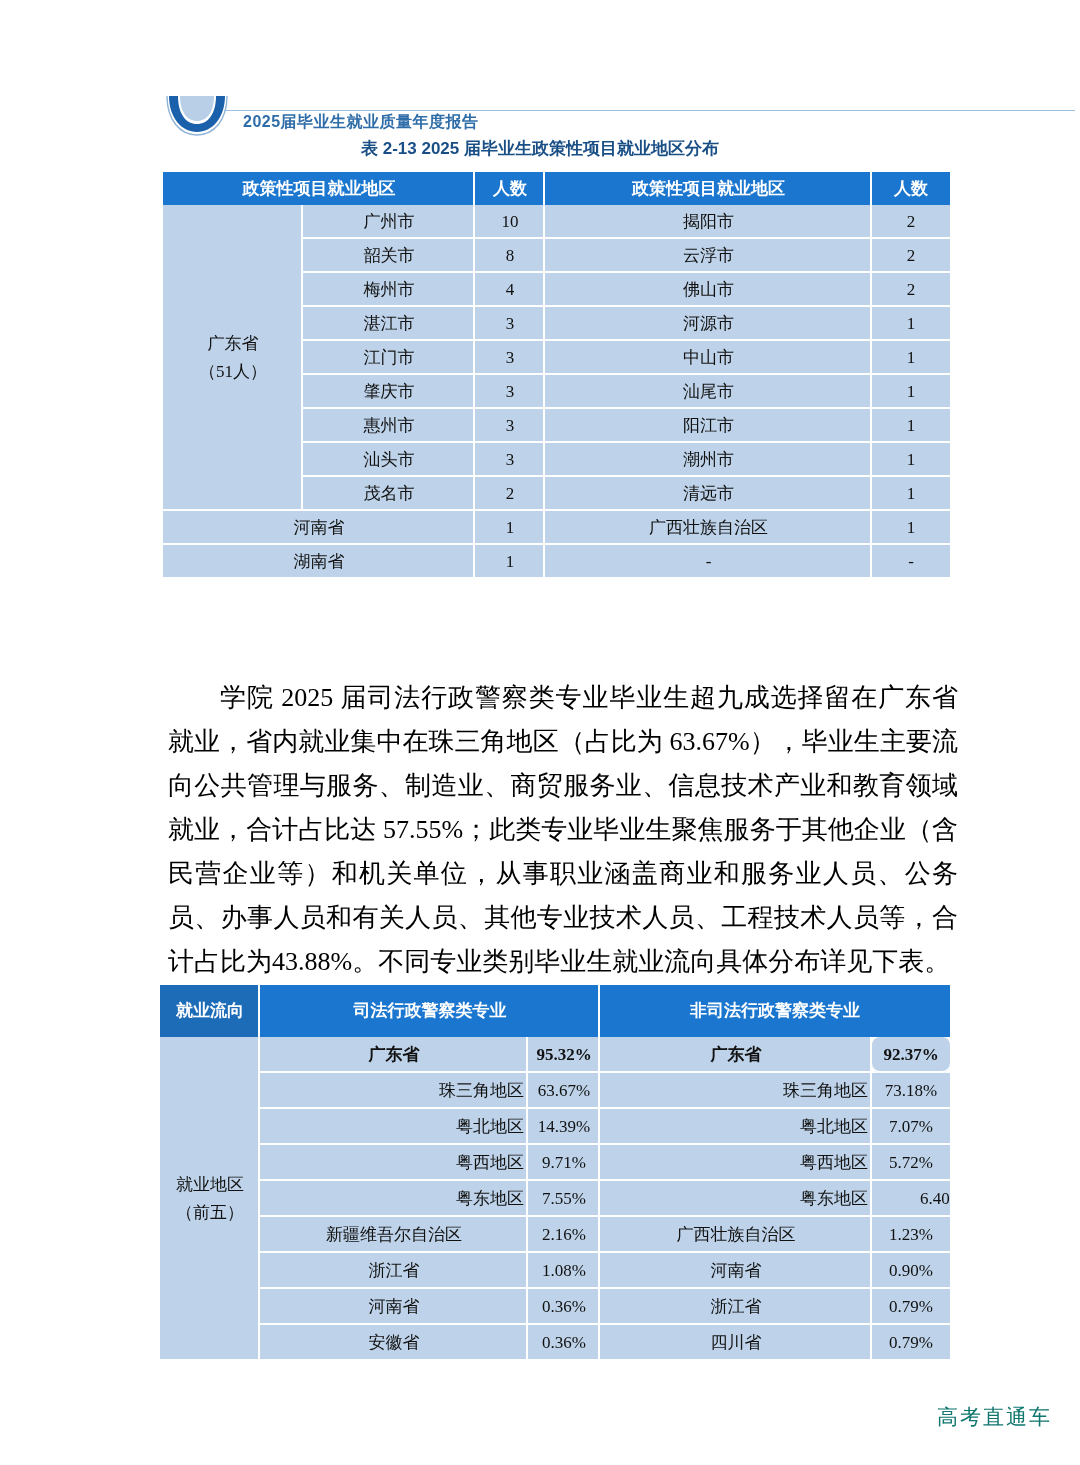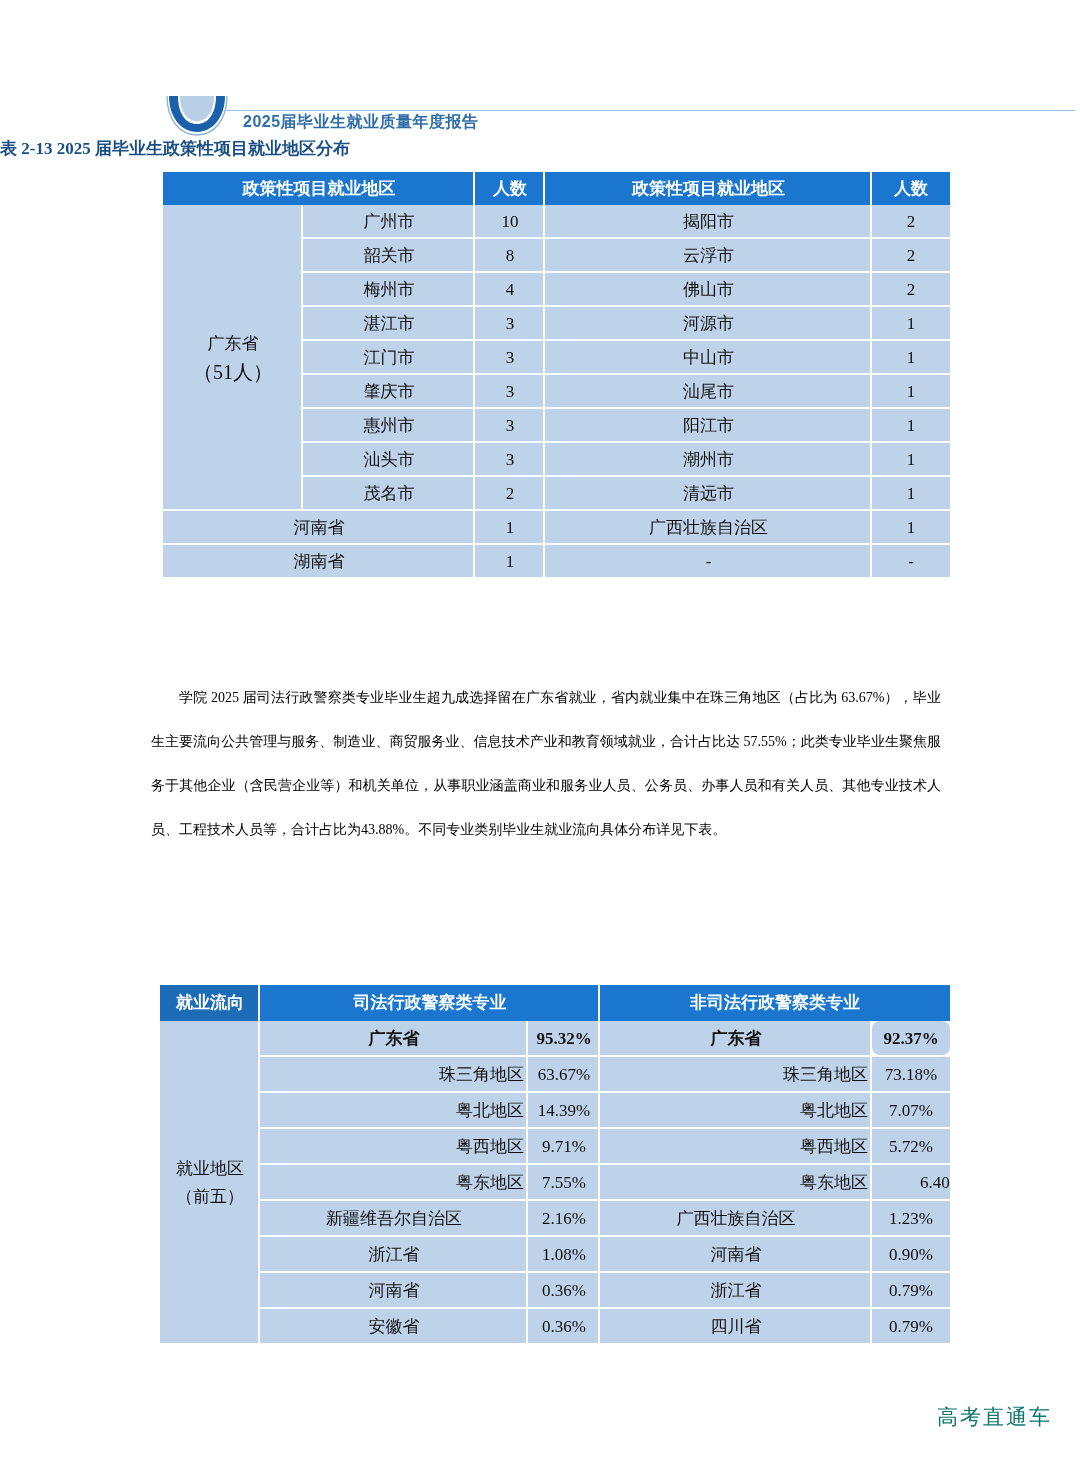--- a/index.html
+++ b/index.html
@@ -26,22 +26,22 @@
   }
   .runhead .htitle{
     position:absolute;left:243px;top:68px;
     font-family:"Liberation Sans","DejaVu Sans",sans-serif;
     font-size:16px;font-weight:700;color:#2e6da8;letter-spacing:.5px;
     white-space:nowrap;
   }
 
   
   .tcap{
-    position:absolute;width:1080px;text-align:left;
-    font-family:Liberation Serif, serif;
+    position:absolute;width:1080px;text-align:center;
+    font-family:Liberation Sans, sans-serif;
     font-size:17px;font-weight:700;color:#1a4f86;
     white-space:nowrap;
   }
   #cap213{top:137px;}
   #cap214{top:950px;}
 
   
   table.doc{
     position:absolute;border-collapse:separate;border-spacing:0;
     table-layout:fixed;
@@ -81,31 +81,31 @@
   
   .sechead{
     position:absolute;left:163px;top:606px;
     font-family:"Liberation Sans","DejaVu Sans",sans-serif;
     font-size:27px;font-weight:700;color:#1a6fbb;
     white-space:nowrap;letter-spacing:1px;
   }
 
   
   .para{
-    position:absolute;left:151px;top:676px;width:790px;
-    font-size:14px;line-height:44px;color:#000;
+    position:absolute;left:168px;top:676px;width:790px;
+    font-size:26px;line-height:44px;color:#000;
     text-align:justify;text-justify:inter-ideograph;
     text-indent:2em;
     font-family:"Liberation Serif","DejaVu Serif",serif;
   }
 
   
   #t214{left:160px;top:985px;width:790px;}
   #t214 td{height:36px;line-height:36px;font-size:17px;}
-  #t214 th{height:36px;line-height:36px;}
+  #t214 th{height:52px;line-height:36px;}
   #t214 td.r{text-align:right;padding-right:4px;}
   #t214 td.c{text-align:center;}
   #t214 td.b{font-weight:700;}
   #t214 td.pct{text-align:center;padding:0 4px;}
 
   
   .pageno{
     position:absolute;left:0;top:1352px;width:1080px;text-align:center;
     font-family:"Liberation Sans","DejaVu Sans",sans-serif;
     font-size:19px;font-weight:700;color:#1b9ad6;
@@ -149,21 +149,21 @@
     <thead>
       <tr>
         <th colspan="2">政策性项目就业地区</th>
         <th>人数</th>
         <th>政策性项目就业地区</th>
         <th style="box-shadow:none">人数</th>
       </tr>
     </thead>
     <tbody id="t213body">
         <tr>
-          <td class="rowspanCell" rowspan="9" style="line-height: 28px;"><span>广东省</span><span class="sub" style="font-size:20px">（51人）</span></td>
+          <td class="rowspanCell" rowspan="9" style="line-height: 28px;"><span>广东省</span><span class="sub" style="font-size:17px">（51人）</span></td>
           <td>广州市</td>
           <td>10</td>
           <td>揭阳市</td>
           <td style="box-shadow: rgb(255, 255, 255) 0px -2px 0px 0px inset;">2</td>
         </tr>
         <tr>
           <td>韶关市</td>
           <td>8</td>
           <td>云浮市</td>
           <td style="box-shadow: rgb(255, 255, 255) 0px -2px 0px 0px inset;">2</td>

